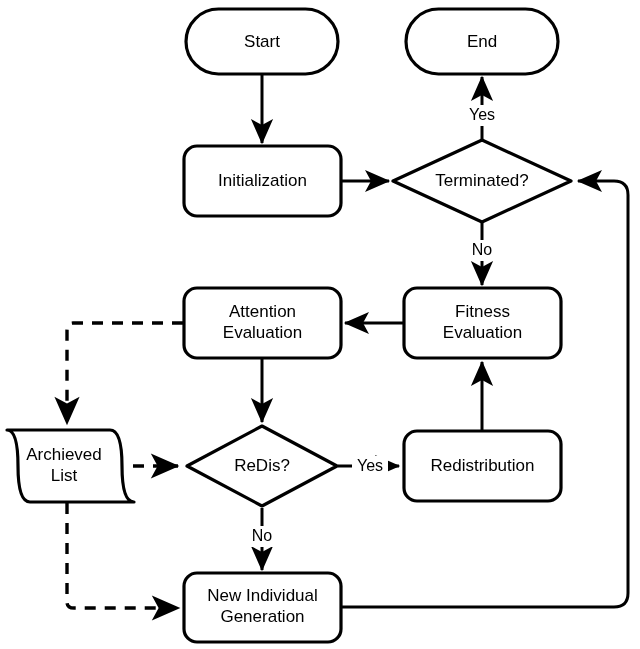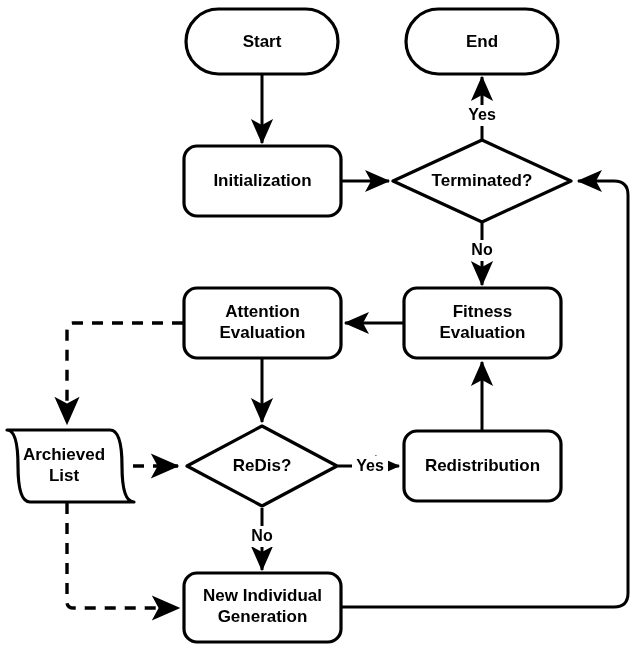--- a/index.html
+++ b/index.html
@@ -9,21 +9,20 @@
   }
   body {
     font-family: "Liberation Sans", sans-serif;
   }
   #flowchart-root {
     position: relative;
     width: 640px;
     height: 649px;
     background: #ffffff;
     overflow: hidden;
-    font-weight: bold;
   }
   svg#flow-svg {
     display: block;
     width: 640px;
     height: 649px;
   }
   .node-shape {
     fill: #ffffff;
     stroke: #000000;
     stroke-width: 3.2;

